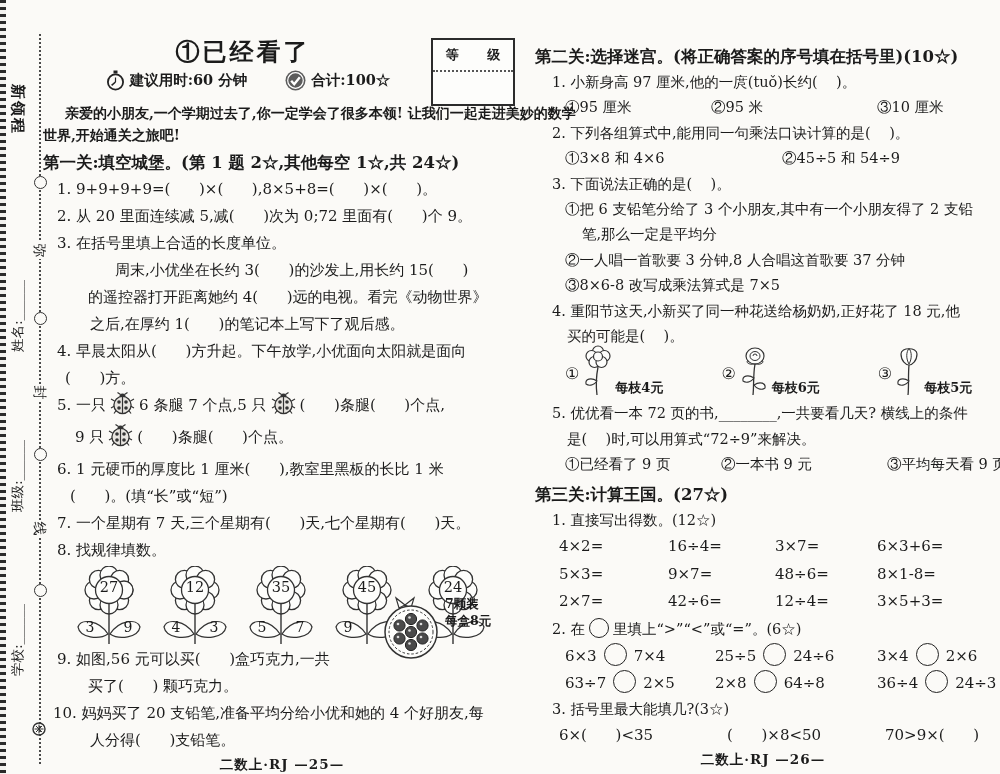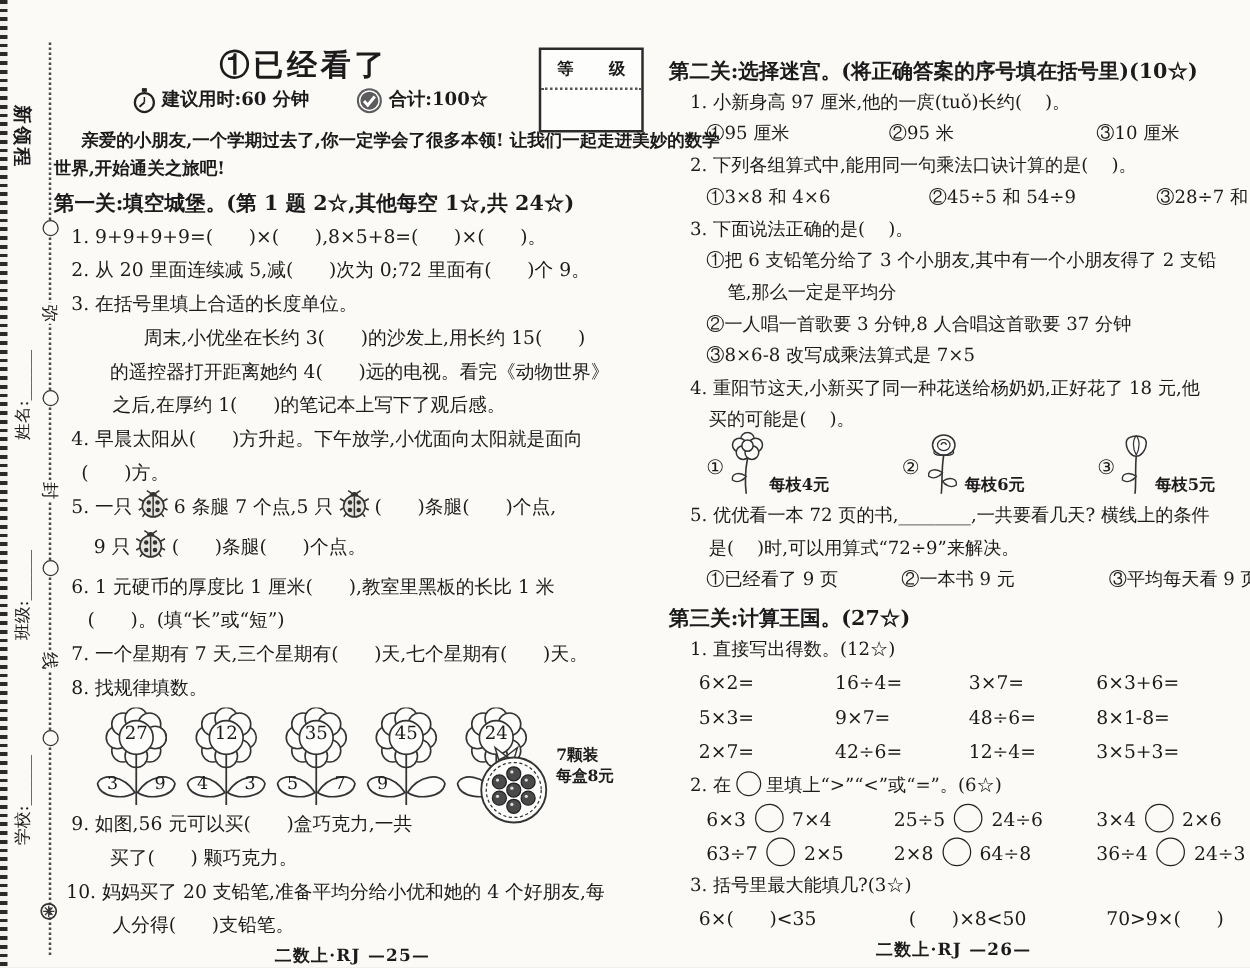--- a/index.html
+++ b/index.html
@@ -25,34 +25,34 @@
   .title{font-size:24px;font-weight:bold;letter-spacing:3px;text-align:center;width:400px;line-height:28px;margin-top:0;}
   .meta{display:flex;align-items:center;justify-content:center;width:410px;gap:38px;height:24px;margin-top:2px;}
   .meta .mt{font-size:14.5px;font-weight:bold;white-space:pre;}
   .meta .micon{display:inline-flex;margin-right:5px;vertical-align:middle;}
   .intro{font-size:14px;font-weight:600;line-height:22px;white-space:pre;margin-top:10px;}
   .sec{font-size:16.5px;font-weight:bold;line-height:26px;white-space:pre;margin-top:4px;}
   .gradebox{position:absolute;right:6px;top:0px;width:80px;height:64px;border:2px solid #2b2b2b;background:#fdfdfb;}
   .gradebox .gb-label{font-size:13px;font-weight:bold;letter-spacing:12px;text-align:center;padding-left:12px;margin-top:6px;}
   .gradebox .gb-line{border-top:2px dotted #555;margin-top:6px;}
   .ladybug{vertical-align:-5px;margin:0 4px;}
-  .flowrow{display:flex;margin-left:30px;margin-top:2px;height:80px;}
+  .flowrow{display:flex;gap:14px;margin-left:30px;margin-top:2px;height:80px;}
   .flower{position:relative;width:72px;height:80px;}
   .flower svg{position:absolute;left:0;top:0;}
   .fnum{position:absolute;font-size:14px;text-align:center;}
   .fnum.c{left:22px;top:13px;width:28px;font-size:14.5px;}
   .fnum.l{left:7px;top:53px;width:20px;}
   .fnum.r{left:45px;top:53px;width:20px;}
   .chocwrap{position:absolute;left:336px;top:557px;display:flex;align-items:flex-start;}
   .choclabel{font-size:12.5px;font-weight:bold;line-height:17px;white-space:pre;margin-left:2px;}
   .footer{font-size:13.5px;font-weight:bold;text-align:center;margin-top:2px;letter-spacing:1px;}
   
   .optrow{display:grid;padding-left:30px;}
   .r1opts{grid-template-columns:146px 166px auto;}
-  .r2opts{grid-template-columns:178px 182px auto;}
+  .r2opts{grid-template-columns:178px 182px auto;gap:39px;}
   .r5opts{grid-template-columns:156px 166px auto;}
   .calcgrid{display:grid;grid-template-columns:109px 107px 102px auto;padding-left:24px;line-height:27.5px;font-size:15px;white-space:pre;}
   .circ{display:inline-block;width:21px;height:21px;border:1.7px solid #222;border-radius:50%;vertical-align:-5px;margin:0 7px;}
   .circ.small{width:18px;height:18px;vertical-align:-4px;margin:0 4px;}
   .cmprow{display:grid;grid-template-columns:150px 162px auto;padding-left:30px;line-height:27px;font-size:15px;white-space:pre;}
   .maxrow{display:grid;grid-template-columns:168px 158px auto;padding-left:24px;line-height:27px;font-size:15px;white-space:pre;}
   .r4opts{display:flex;padding-left:30px;gap:58px;height:52px;align-items:flex-end;}
   .fopt{display:flex;align-items:flex-end;}
   .fopt .onum{font-size:16px;align-self:center;margin-right:2px;}
   .fopt .price{font-size:13px;font-weight:bold;margin-bottom:4px;white-space:pre;}
@@ -373,21 +373,21 @@
     <div class="optrow r5opts ln">
       <span>①已经看了 9 页</span>
       <span>②一本书 9 元</span>
       <span>③平均每天看 9 页</span>
     </div>
 
     <div class="sec">第三关:计算王国。(27☆)</div>
     <div class="ln" style="margin-left:17px">1. 直接写出得数。(12☆)</div>
 
     <div class="calcgrid">
-      <span>6×2=</span>
+      <span>4×2=</span>
       <span>16÷4=</span>
       <span>3×7=</span>
       <span>6×3+6=</span>
       <span>5×3=</span>
       <span>9×7=</span>
       <span>48÷6=</span>
       <span>8×1-8=</span>
       <span>2×7=</span>
       <span>42÷6=</span>
       <span>12÷4=</span>

